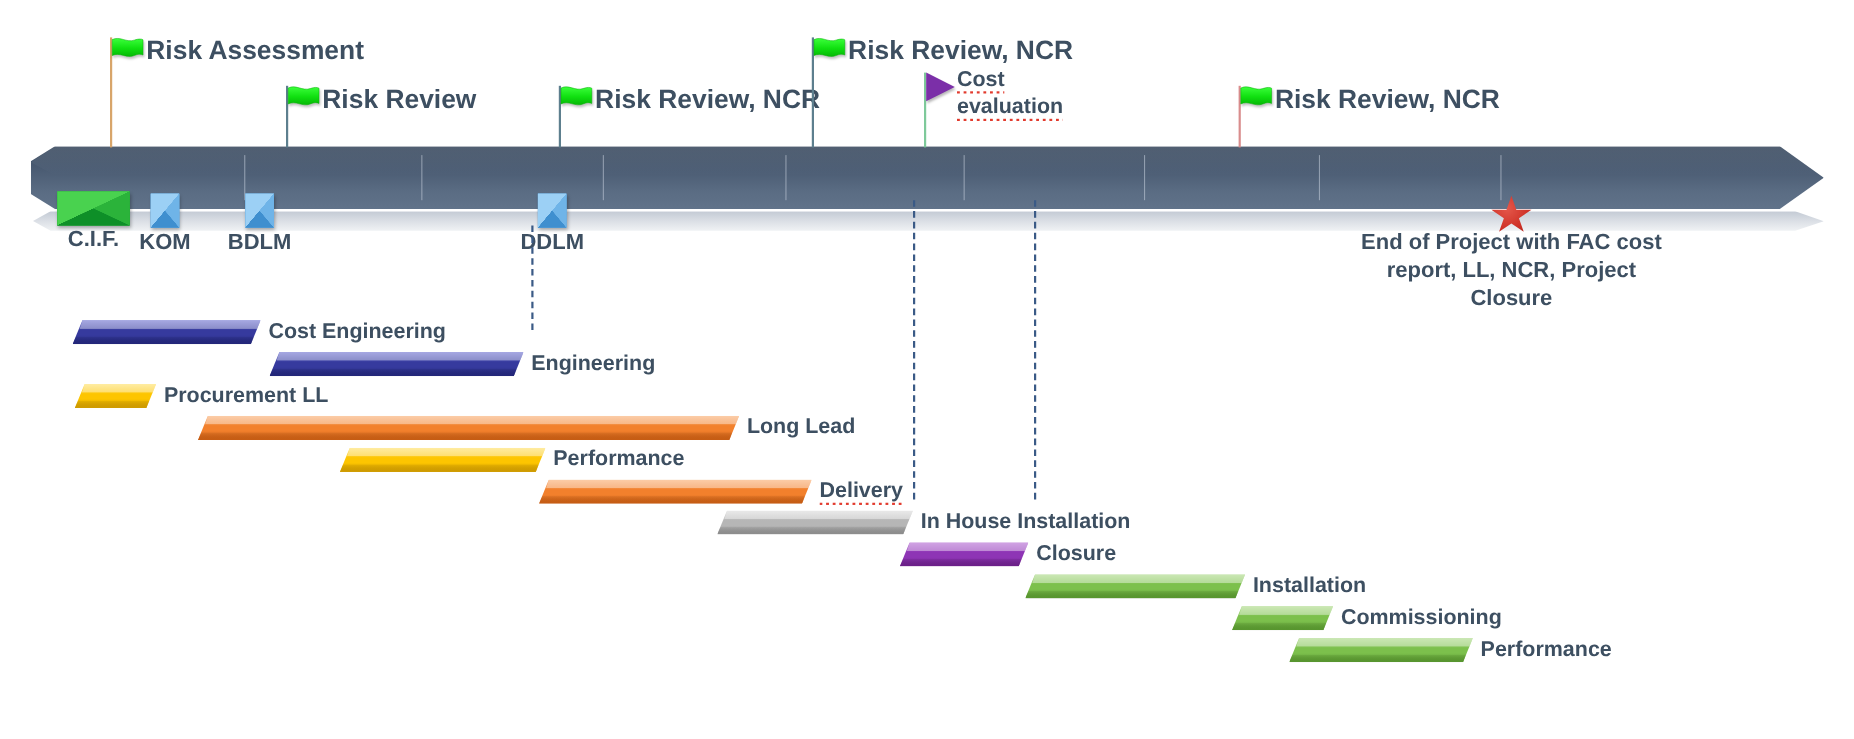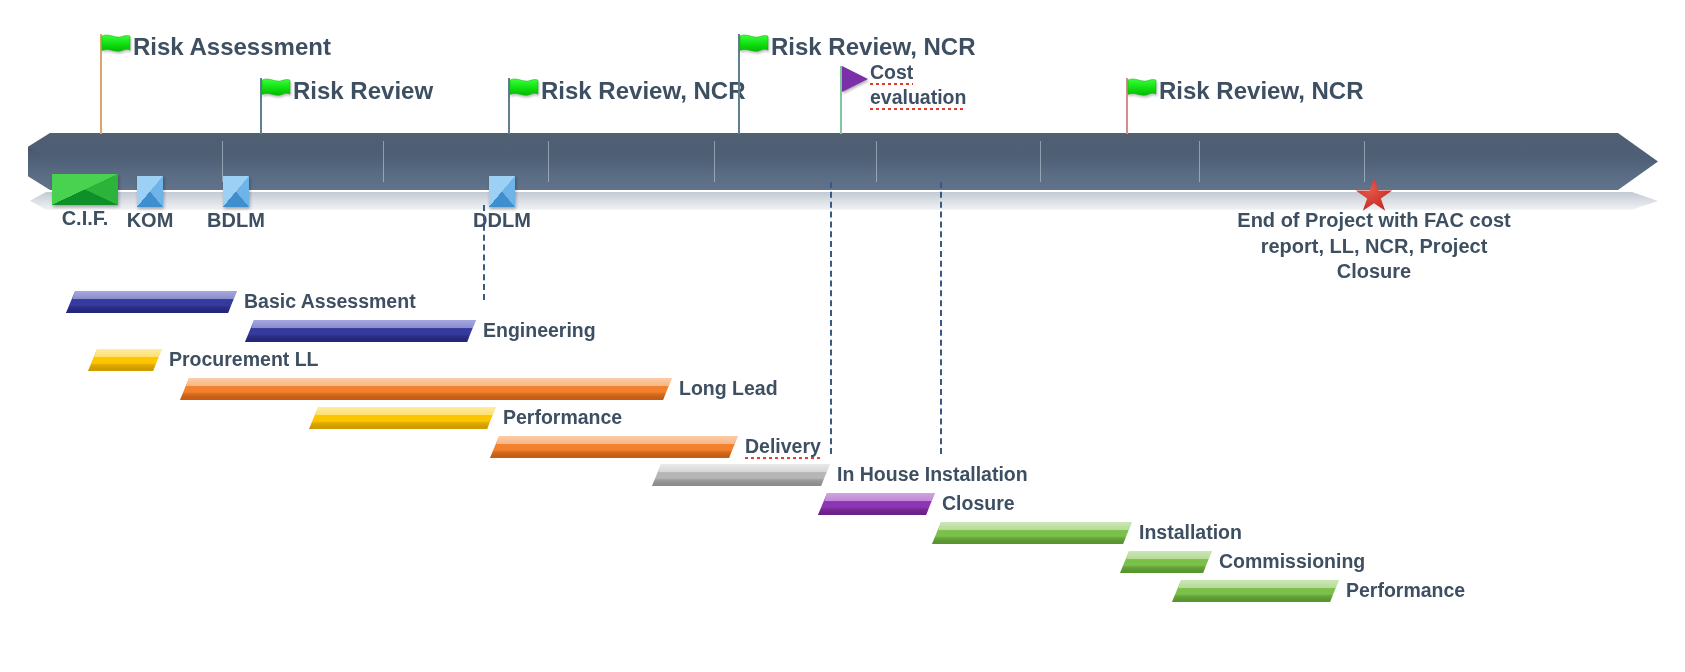--- a/index.html
+++ b/index.html
@@ -261,30 +261,30 @@
       <div class="vdash" style="left: 830px; top: 182px; height: 272px;"></div>
       <div class="vdash" style="left: 940px; top: 182px; height: 272px;"></div>
     </div>
 
   <div id="bar-host">
       <div class="gbar" style="left: 66px; top: 291px; width: 171px;">
         <div class="shape" style="background: linear-gradient(rgb(107, 111, 208) 0%, rgb(54, 58, 158) 42%, rgb(54, 58, 158) 62%, rgb(35, 39, 122) 100%); box-shadow: rgba(0, 0, 0, 0.28) 1px 2px 3px;">
           <div class="hl"></div>
           <div class="shade" style="background: linear-gradient(rgba(0, 0, 0, 0.05), rgb(35, 39, 122));"></div>
         </div>
-        <div class="g-label">Basic Assessment</div>
+        <div class="g-label">Cost Engineering</div>
       </div>
       <div class="gbar" style="left: 245px; top: 320px; width: 231px;">
         <div class="shape" style="background: linear-gradient(rgb(107, 111, 208) 0%, rgb(54, 58, 158) 42%, rgb(54, 58, 158) 62%, rgb(35, 39, 122) 100%); box-shadow: rgba(0, 0, 0, 0.28) 1px 2px 3px;">
           <div class="hl"></div>
           <div class="shade" style="background: linear-gradient(rgba(0, 0, 0, 0.05), rgb(35, 39, 122));"></div>
         </div>
         <div class="g-label">Engineering</div>
       </div>
-      <div class="gbar" style="left: 88px; top: 349px; width: 74px;">
+      <div class="gbar" style="left: 68px; top: 349px; width: 74px;">
         <div class="shape" style="background: linear-gradient(rgb(255, 224, 102) 0%, rgb(253, 197, 0) 42%, rgb(253, 197, 0) 62%, rgb(208, 156, 0) 100%); box-shadow: rgba(0, 0, 0, 0.28) 1px 2px 3px;">
           <div class="hl"></div>
           <div class="shade" style="background: linear-gradient(rgba(0, 0, 0, 0.05), rgb(208, 156, 0));"></div>
         </div>
         <div class="g-label">Procurement LL</div>
       </div>
       <div class="gbar" style="left: 180px; top: 378px; width: 492px;">
         <div class="shape" style="background: linear-gradient(rgb(249, 171, 110) 0%, rgb(242, 128, 44) 42%, rgb(242, 128, 44) 62%, rgb(199, 93, 20) 100%); box-shadow: rgba(0, 0, 0, 0.28) 1px 2px 3px;">
           <div class="hl"></div>
           <div class="shade" style="background: linear-gradient(rgba(0, 0, 0, 0.05), rgb(199, 93, 20));"></div>

